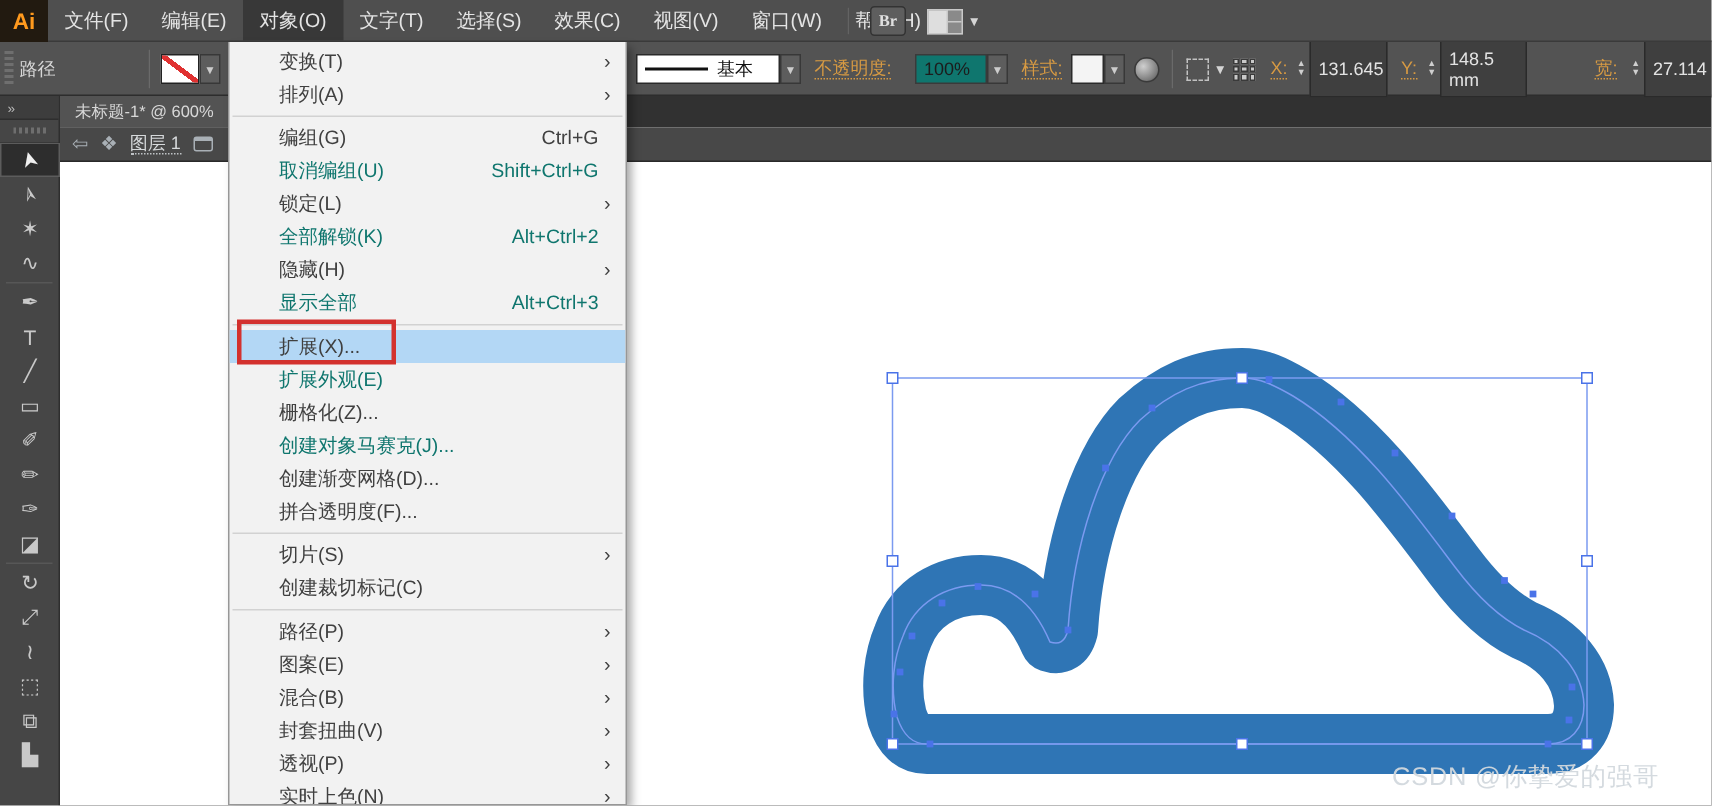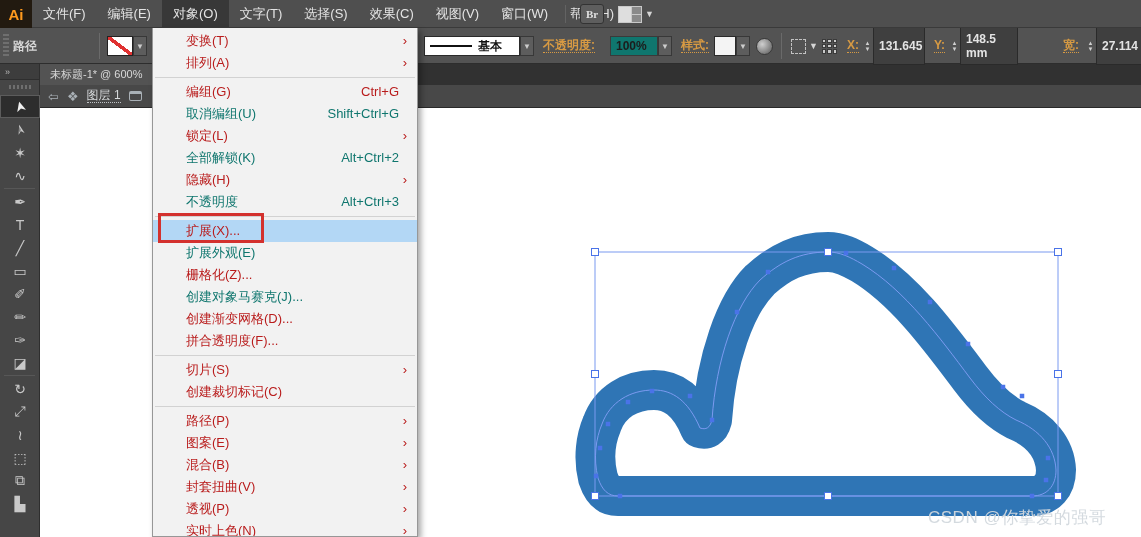--- a/index.html
+++ b/index.html
@@ -17,21 +17,21 @@
   #bridge-btn { width:24px; height:20px; background:#5e5e5e; border:1px solid #333; border-radius:3px; color:#e0e0e0; font-size:11px; font-weight:bold; display:flex; align-items:center; justify-content:center;font-family:Liberation Serif, serif; }
   #workspace-switcher { display:flex; align-items:center; gap:3px; }
   #ws-icon { width:24px; height:17px; border:1px solid #c9c9c9; background:#8a8a8a; display:flex; }
   #ws-icon .wsl { flex:1.4; border-right:1px solid #c9c9c9; background:#dedede; }
   #ws-icon .wsr { flex:1; display:flex; flex-direction:column; }
   #ws-icon .wsr div { flex:1; }
   #ws-icon .wsr div:first-child { border-bottom:1px solid #c9c9c9; }
   .dd-caret { color:#d5d5d5; font-size:9px; }
 
   
-  #controlbar { position:absolute; left:0; top:28px; width:1141px; height:36px; background:#535353; border-bottom:1px solid #2d2d2d; z-index:20;font-weight:bold; }
+  #controlbar { position:absolute; left:0; top:28px; width:1141px; height:36px; background:#535353; border-bottom:1px solid #2d2d2d; z-index:20; }
   #controlbar .abs { position:absolute; top:0; height:36px; display:flex; align-items:center; }
   .ctl-label { color:#d8d8d8; font-size:12px; }
   .ctl-link { color:#d79a43; font-size:12px; border-bottom:1px dotted #d79a43; line-height:13px; }
   .vsep { width:1px; height:26px; background:#3c3c3c; border-right:1px solid #6a6a6a; }
   #cb-grip { position:absolute; left:3px; top:6px; width:6px; height:24px;
     background:repeating-linear-gradient(to bottom,#6f6f6f 0 2px,transparent 2px 4px); }
   #fill-swatch { width:26px; height:20px; background:#fff; border:1px solid #222; position:relative; }
   #fill-swatch::after { content:""; position:absolute; inset:0;
     background:linear-gradient(to top right,transparent 44%,#e03131 44%,#e03131 56%,transparent 56%); }
   .dd-btn { width:14px; height:20px; background:#5d5d5d; border:1px solid #383838; color:#ccc; font-size:8px; display:flex; align-items:center; justify-content:center; }
@@ -65,21 +65,21 @@
   #breadcrumbbar { height:23px; background:#484848; border-bottom:1px solid #292929; display:flex; align-items:center; gap:8px; padding-left:8px; }
   .bc-icon { color:#a9b0b6; font-size:13px; }
   #layer-link { color:#d6d9db; font-size:12px; border-bottom:1px dotted #bfc3c6; line-height:13px; }
   #artboard-icon { width:13px; height:10px; border:1px solid #a9b0b6; border-radius:2px; border-top-width:3px; }
   #canvas { position:relative; width:1101px; height:429px; background:#ffffff; overflow:hidden; }
   #artboard-svg { position:absolute; left:0; top:0; }
   #watermark { position:absolute; left:888px; top:398px; font-size:17px; color:rgba(210,216,221,0.95); letter-spacing:0.5px; white-space:nowrap; }
 
   
   #object-menu { position:absolute; left:152px; top:28px; width:266px; height:509px; background:#f2f2f2; border:1px solid #979797; border-top:none; box-shadow:3px 3px 6px rgba(0,0,0,.35); z-index:40; overflow:hidden; padding-top:2px; }
-  .menu-item { position:relative; height:22px; line-height:22px; padding-left:33px; font-size:13px; color:#b91c1c; white-space:nowrap; }
+  .menu-item { position:relative; height:22px; line-height:22px; padding-left:33px; font-size:13px; color:#404040; white-space:nowrap; }
   .menu-item.disabled { color:#0f766e; }
   .menu-item.highlighted { background:#b3d7f5; }
   .menu-item .shortcut { position:absolute; right:18px; }
   .menu-item .subarrow { position:absolute; right:10px; font-size:13px; }
   .menu-sep { height:7px; position:relative; }
   .menu-sep::after { content:""; position:absolute; left:2px; right:2px; top:3px; height:1px; background:#d2d2d2; }
 
   #red-annotation { position:absolute; left:158px; top:213px; width:106px; height:30px; border:3px solid #d3312e; z-index:50; }
 </style>
 </head>
@@ -320,21 +320,21 @@
 
   <div id="object-menu">
       <div class="menu-item"><span>变换(T)</span><span class="subarrow">›</span></div>
       <div class="menu-item"><span>排列(A)</span><span class="subarrow">›</span></div>
       <div class="menu-sep"></div>
       <div class="menu-item"><span>编组(G)</span><span class="shortcut">Ctrl+G</span></div>
       <div class="menu-item disabled"><span>取消编组(U)</span><span class="shortcut">Shift+Ctrl+G</span></div>
       <div class="menu-item"><span>锁定(L)</span><span class="subarrow">›</span></div>
       <div class="menu-item disabled"><span>全部解锁(K)</span><span class="shortcut">Alt+Ctrl+2</span></div>
       <div class="menu-item"><span>隐藏(H)</span><span class="subarrow">›</span></div>
-      <div class="menu-item disabled"><span>不透明度</span><span class="shortcut">Alt+Ctrl+3</span></div>
+      <div class="menu-item disabled"><span>显示全部</span><span class="shortcut">Alt+Ctrl+3</span></div>
       <div class="menu-sep"></div>
       <div class="menu-item highlighted"><span>扩展(X)...</span></div>
       <div class="menu-item disabled"><span>扩展外观(E)</span></div>
       <div class="menu-item"><span>栅格化(Z)...</span></div>
       <div class="menu-item disabled"><span>创建对象马赛克(J)...</span></div>
       <div class="menu-item"><span>创建渐变网格(D)...</span></div>
       <div class="menu-item"><span>拼合透明度(F)...</span></div>
       <div class="menu-sep"></div>
       <div class="menu-item"><span>切片(S)</span><span class="subarrow">›</span></div>
       <div class="menu-item"><span>创建裁切标记(C)</span></div>

